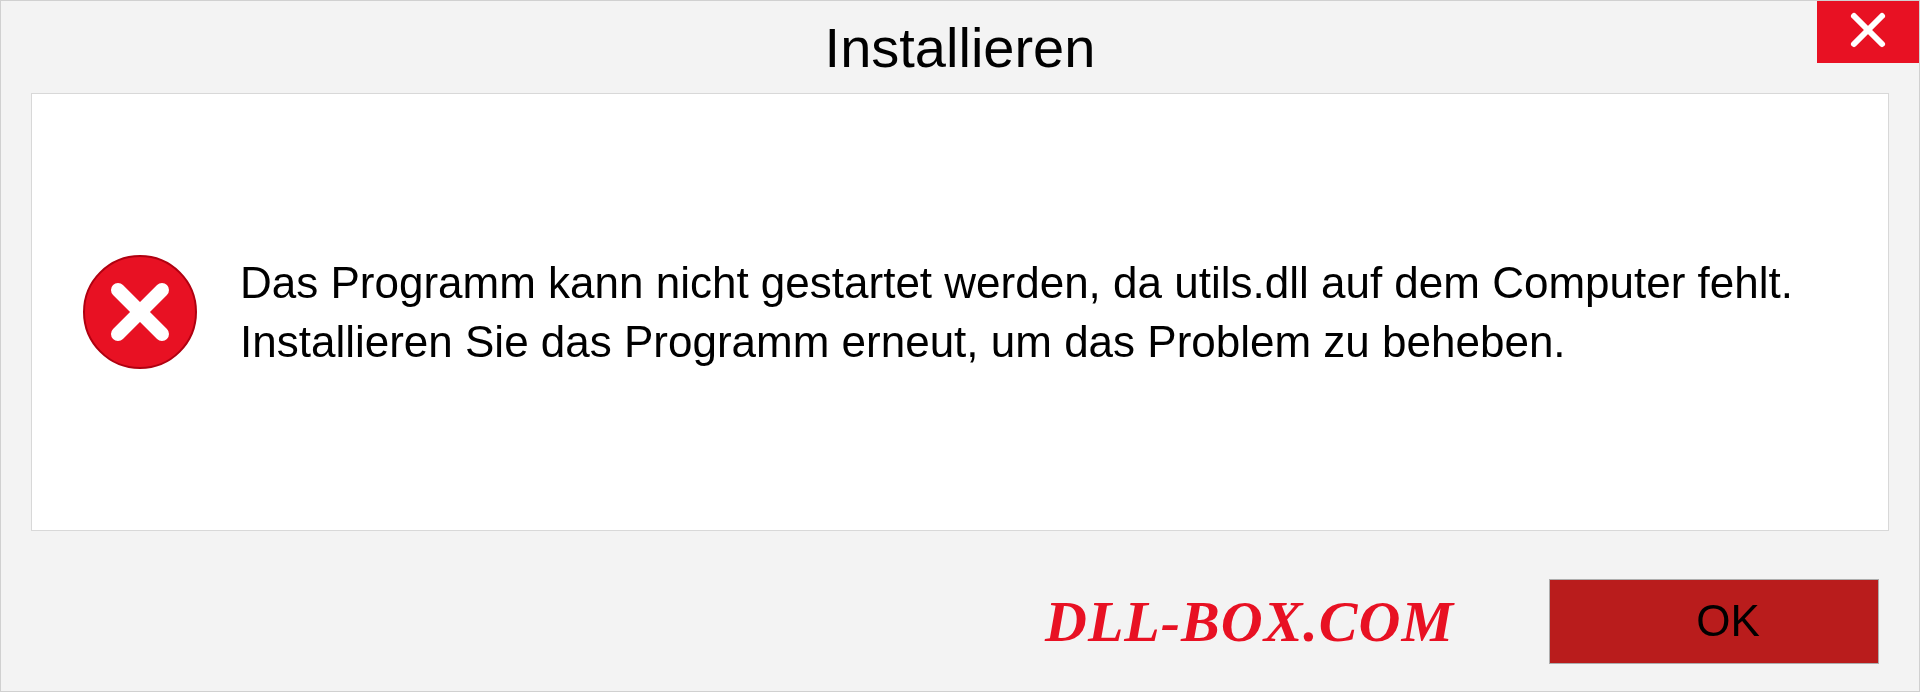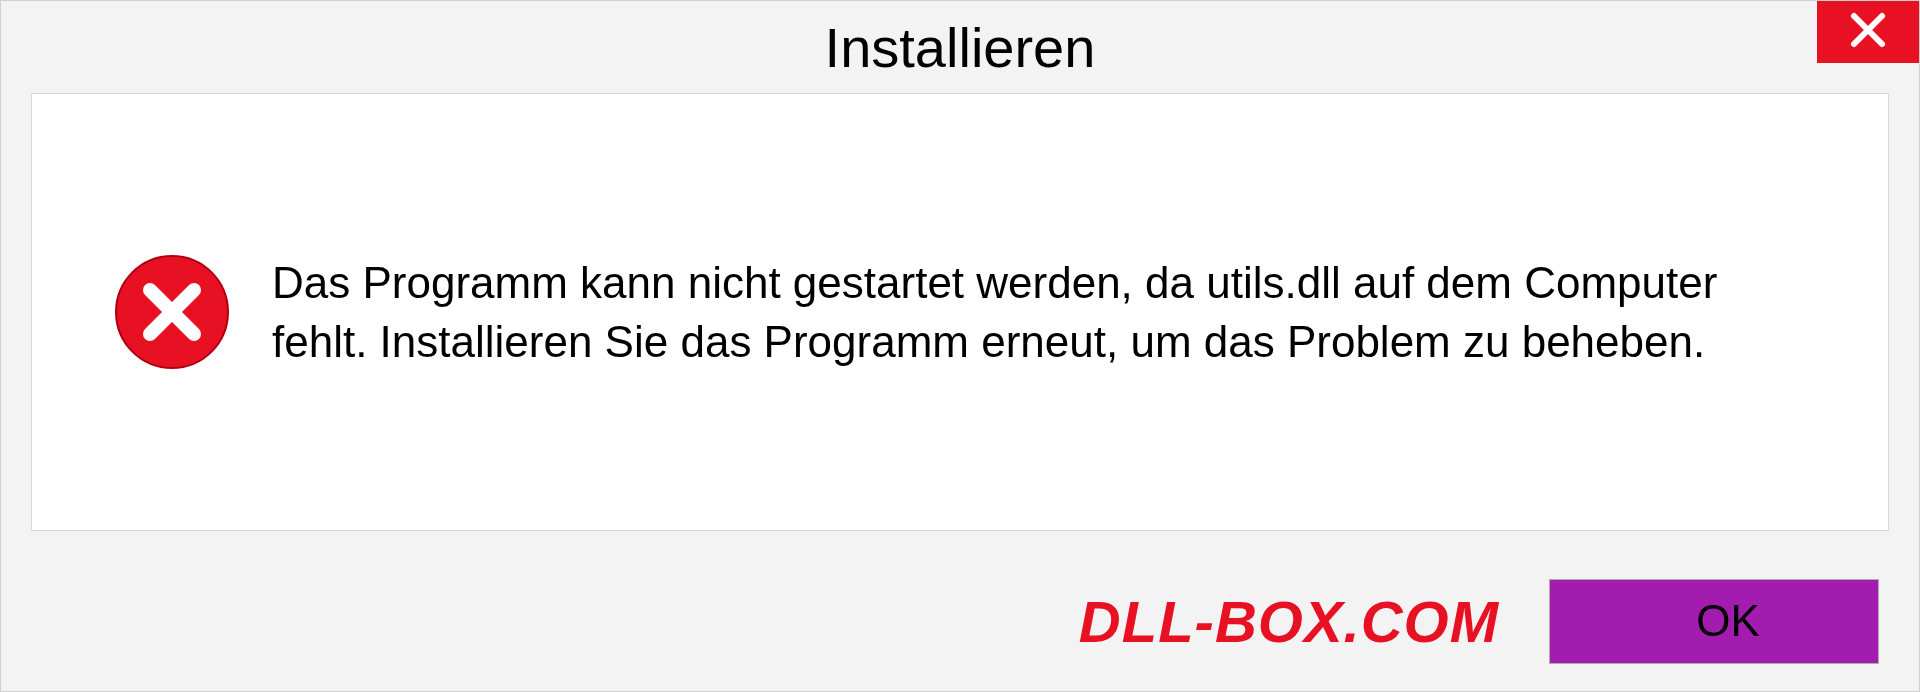--- a/index.html
+++ b/index.html
@@ -52,21 +52,21 @@
       width: 40px;
       height: 40px;
     }
     .content-area {
       margin: 0 30px 30px 30px;
       background: #fff;
       border: 1px solid #d8d8d8;
       flex: 1;
       display: flex;
       align-items: center;
-      padding: 60px 80px;
+      padding: 60px 48px;
     }
     .error-icon {
       flex-shrink: 0;
       width: 120px;
       height: 120px;
       margin-right: 40px;
     }
     .message {
       font-size: 44px;
       line-height: 1.35;
@@ -80,27 +80,27 @@
       justify-content: flex-end;
       padding: 0 40px 10px 40px;
       position: relative;
     }
     .watermark {
       font-size: 58px;
       font-weight: 900;
       font-style: italic;
       color: #e81123;
       letter-spacing: 1px;
-      font-family: Liberation Sans, sans-serif;
-      margin-right: 50px;
+      font-family: Liberation Serif, serif;
+      margin-right: 95px;
     }
     .ok-btn {
       width: 330px;
       height: 85px;
-      background: #a21caf;
+      background: #b91c1c;
       border: 1px solid #adadad;
       font-size: 44px;
       color: #000;
       cursor: pointer;
       display: flex;
       align-items: center;
       justify-content: center;
       font-family: inherit;
       padding-left: 28px;
     }

